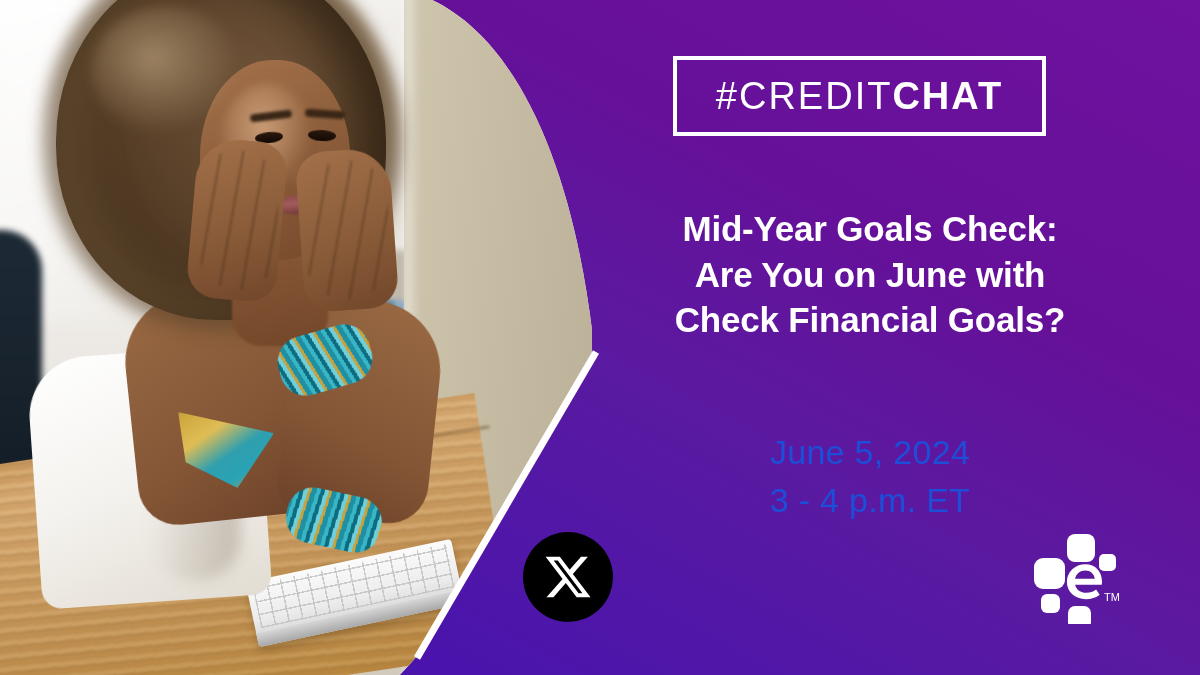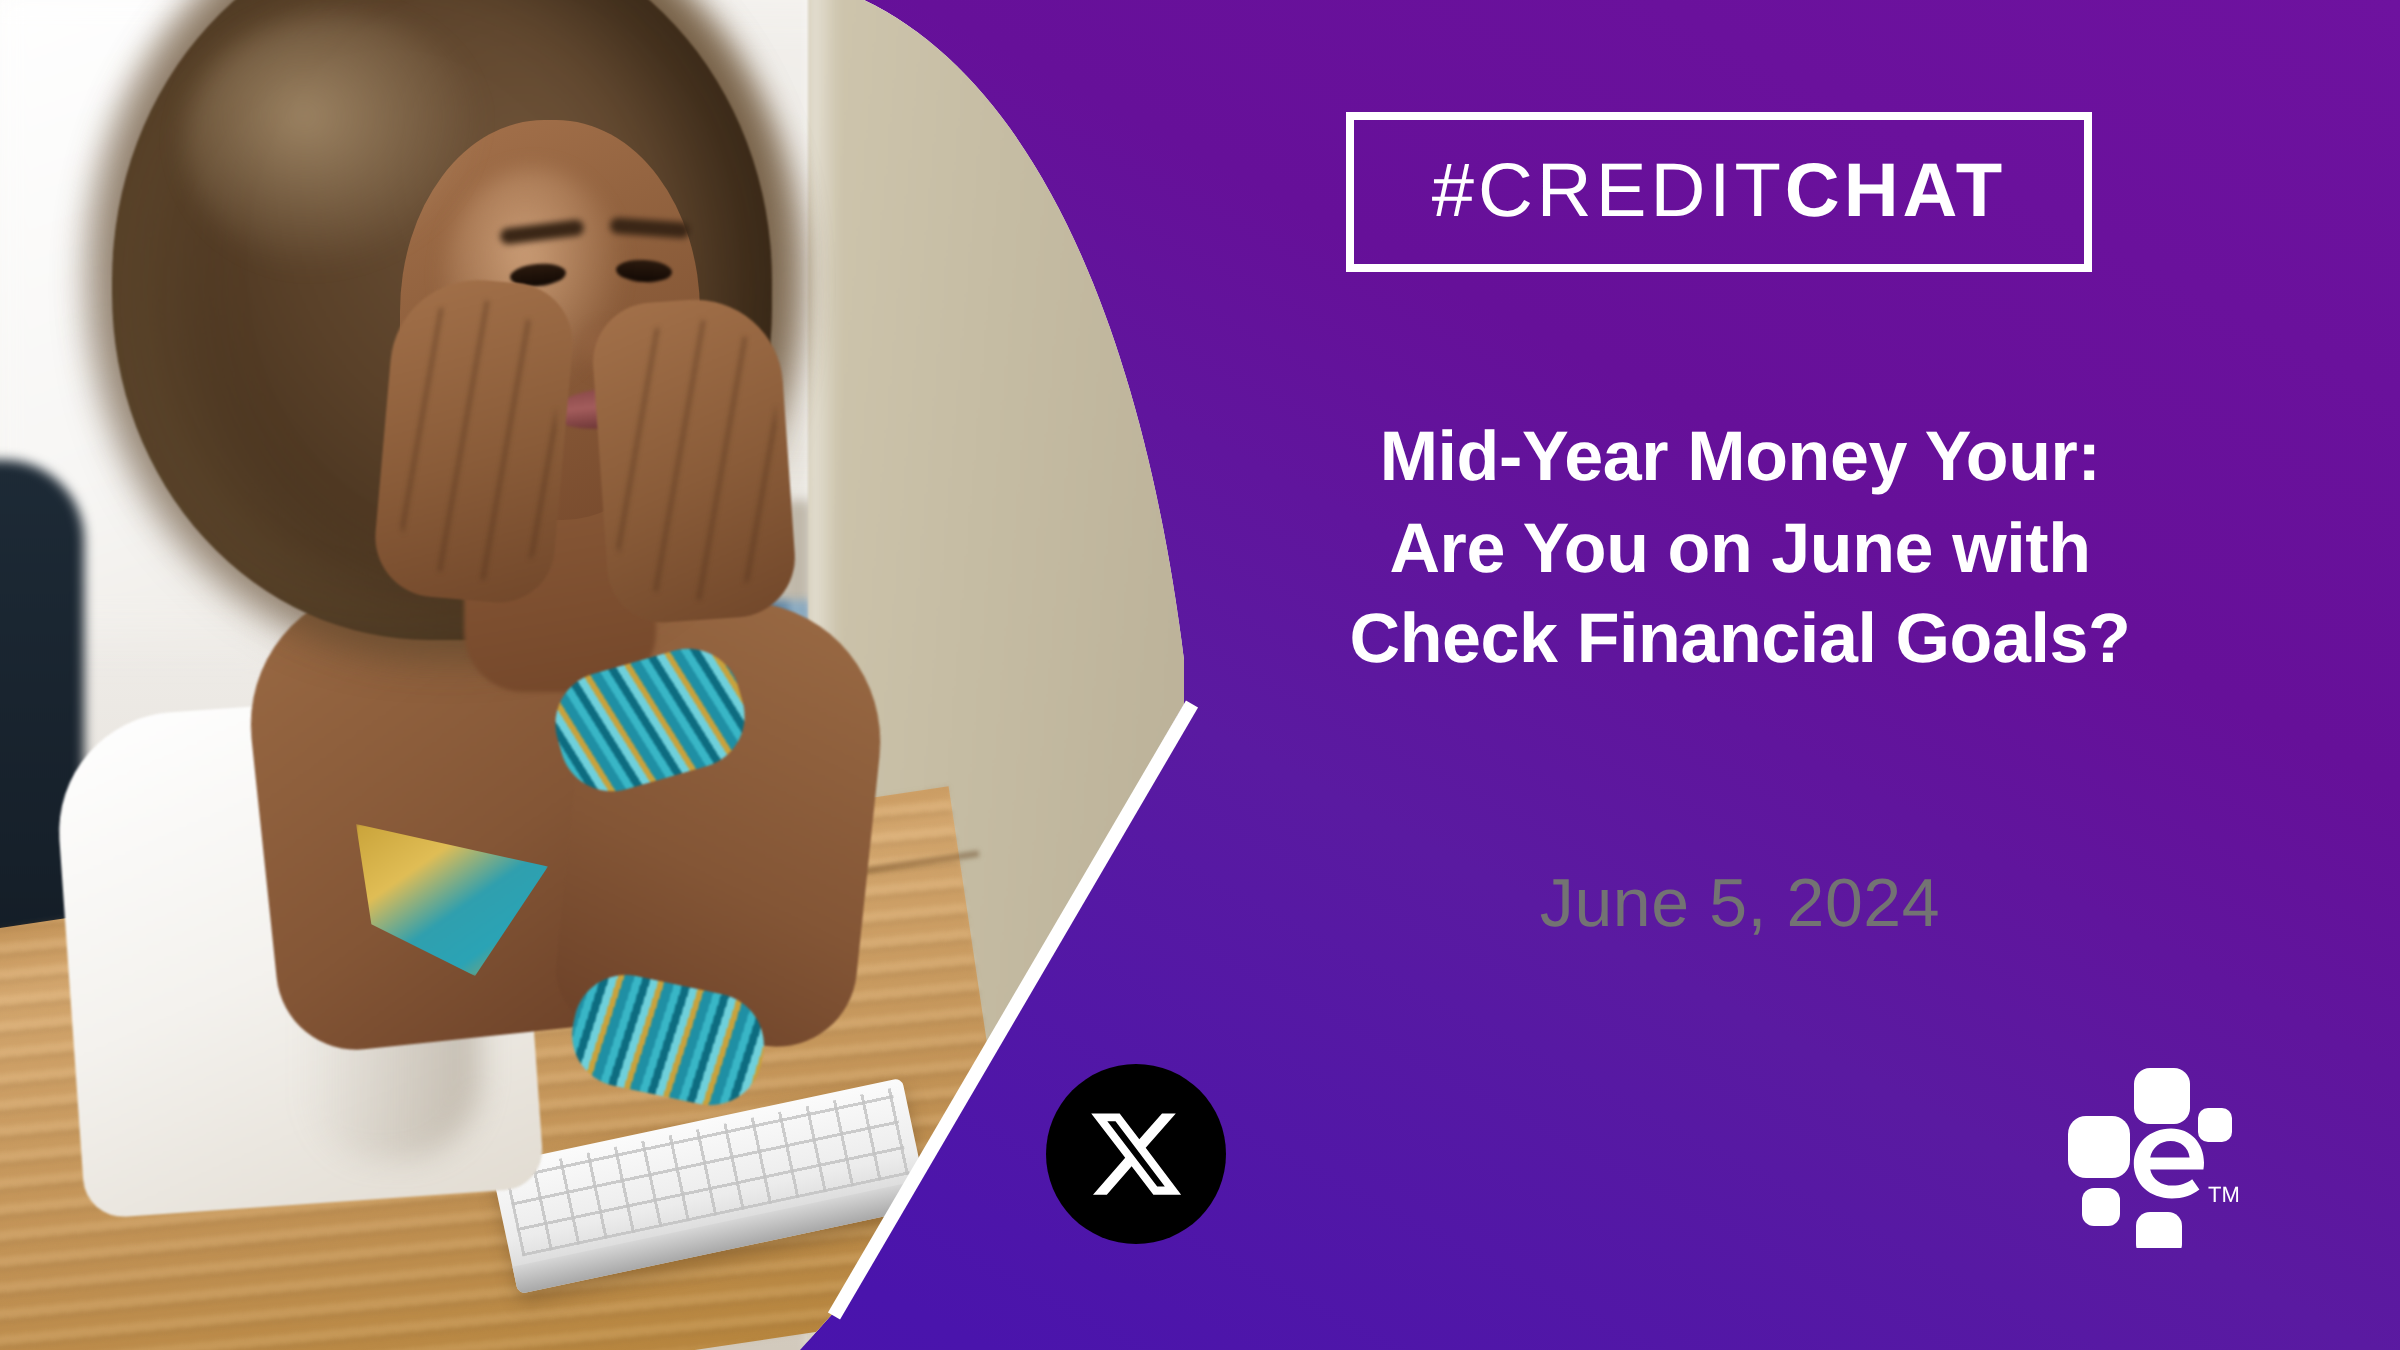--- a/index.html
+++ b/index.html
@@ -388,21 +388,21 @@
   }
   .headline div { white-space: nowrap; }
 
   
   .when {
     position: absolute;
     left: 620px;
     top: 428px;
     width: 500px;
     text-align: center;
-    color: #737373;
+    color: #1d4ed8;
     font-size: 34px;
     font-weight: 300;
     line-height: 1.42;
     letter-spacing: 0.3px;
   }
 
   
   .x-badge {
     position: absolute;
     left: 523px;
@@ -485,27 +485,28 @@
 
   <svg class="slash" viewBox="0 0 1200 675" width="1200" height="675">
     <line x1="596" y1="352" x2="417" y2="658" stroke="#FFFFFF" stroke-width="7" stroke-linecap="butt"></line>
   </svg>
 
   <div class="badge">
     <div class="badge-text"><span class="badge-light">#CREDIT</span><span class="badge-bold">CHAT</span></div>
   </div>
 
   <div class="headline">
-    <div>Mid-Year Money Your:</div>
+    <div>Mid-Year Goals Check:</div>
     <div>Are You on June with</div>
     <div>Check Financial Goals?</div>
   </div>
 
   <div class="when">
     <div>June 5, 2024</div>
+    <div>3 - 4 p.m. ET</div>
   </div>
 
   <div class="x-badge">
     <svg width="50" height="50" viewBox="0 0 24 24">
       <path fill="#FFFFFF" d="M18.244 2.25h3.308l-7.227 8.26 8.502 11.24H16.17l-5.214-6.817L4.99 21.75H1.68l7.73-8.835L1.254 2.25H8.08l4.713 6.231zm-1.161 17.52h1.833L7.084 4.126H5.117z"></path>
     </svg>
   </div>
 
   <div class="experian">
     <svg width="96" height="96" viewBox="0 0 96 96">

